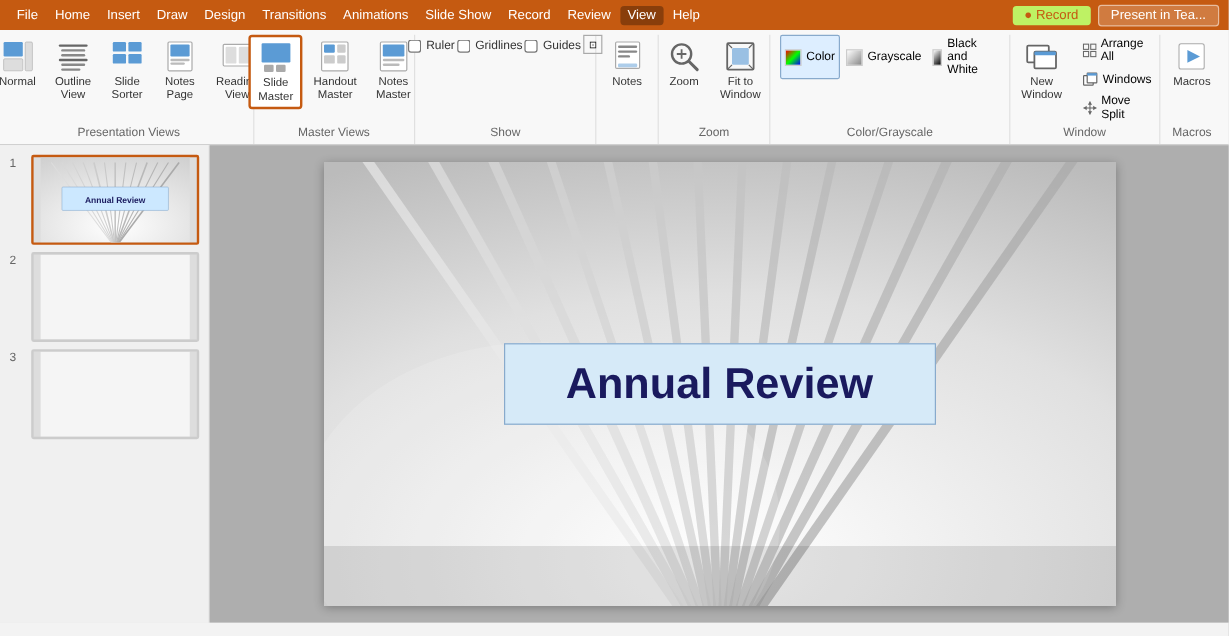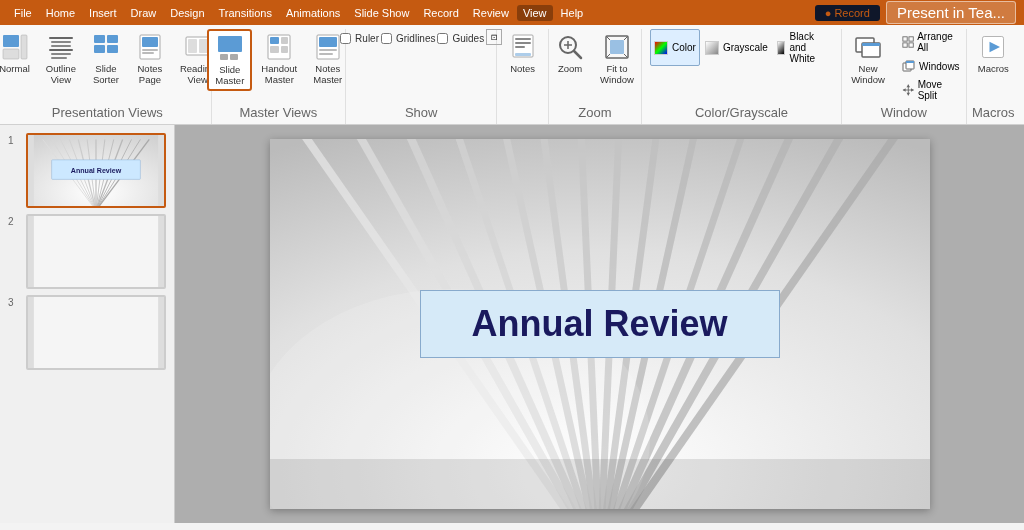--- a/index.html
+++ b/index.html
@@ -13,38 +13,38 @@
       align-items: center;
       padding: 0 8px;
       color: white;
       font-size: 11px;
     }
     .title-bar-left { display: flex; gap: 12px; align-items: center; }
     .title-bar-menu { display: flex; gap: 2px; }
     .title-bar-menu span { padding: 2px 6px; cursor: pointer; font-size: 11px; color: white; }
     .title-bar-right { margin-left: auto; display: flex; gap: 6px; align-items: center; }
     .record-btn {
-      background: #0f172a;
+      background: #bef264;
       color: #c55a11;
       border: none;
       padding: 2px 10px;
       border-radius: 3px;
       font-size: 11px;
       cursor: pointer;
       display: flex;
       align-items: center;
       gap: 4px;
     }
     .present-btn {
       background: rgba(255,255,255,0.2);
       color: white;
       border: 1px solid rgba(255,255,255,0.5);
       padding: 2px 10px;
       border-radius: 3px;
-      font-size: 15px;
+      font-size: 11px;
       cursor: pointer;
     }
 
     
     .ribbon {
       background: #f8f8f8;
       border-bottom: 1px solid #d0d0d0;
     }
 
     .ribbon-content {
@@ -62,21 +62,21 @@
       min-width: 0;
     }
     .ribbon-group:last-child { border-right: none; }
     .ribbon-group-items {
       display: flex;
       align-items: flex-start;
       gap: 2px;
       flex: 1;
     }
     .ribbon-group-label {
-      font-size: 13px;
+      font-size: 10px;
       color: #666;
       margin-top: 2px;
       text-align: center;
       padding-bottom: 2px;
     }
 
     .ribbon-btn {
       display: flex;
       flex-direction: column;
       align-items: center;

